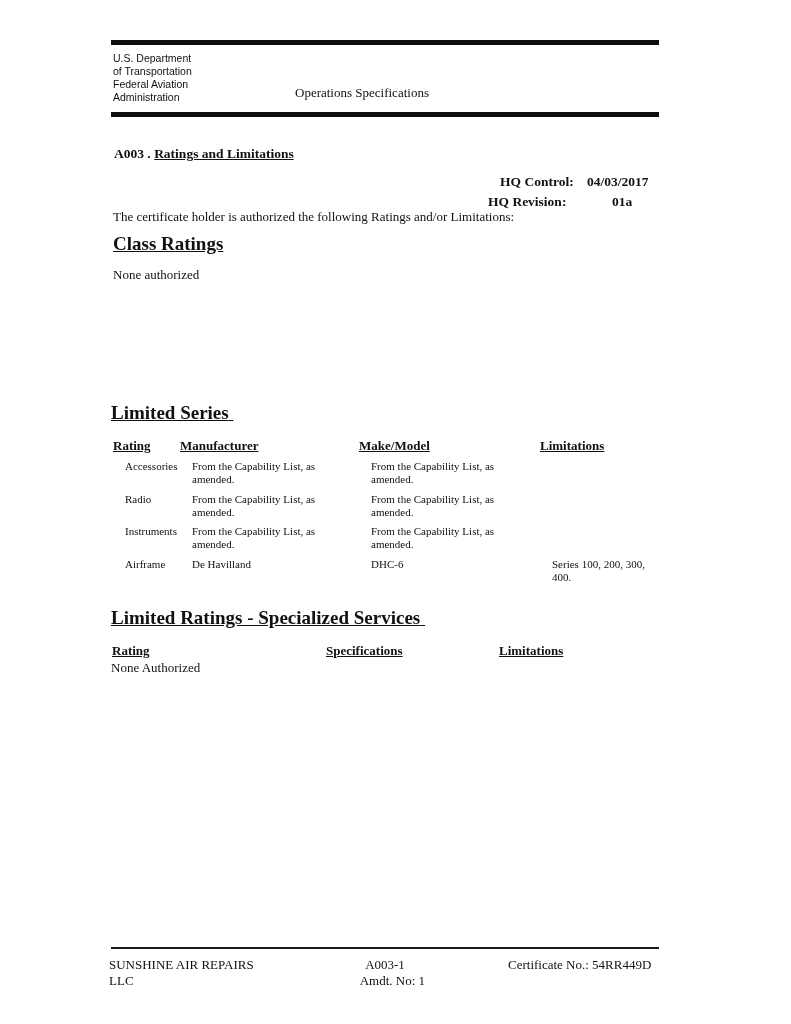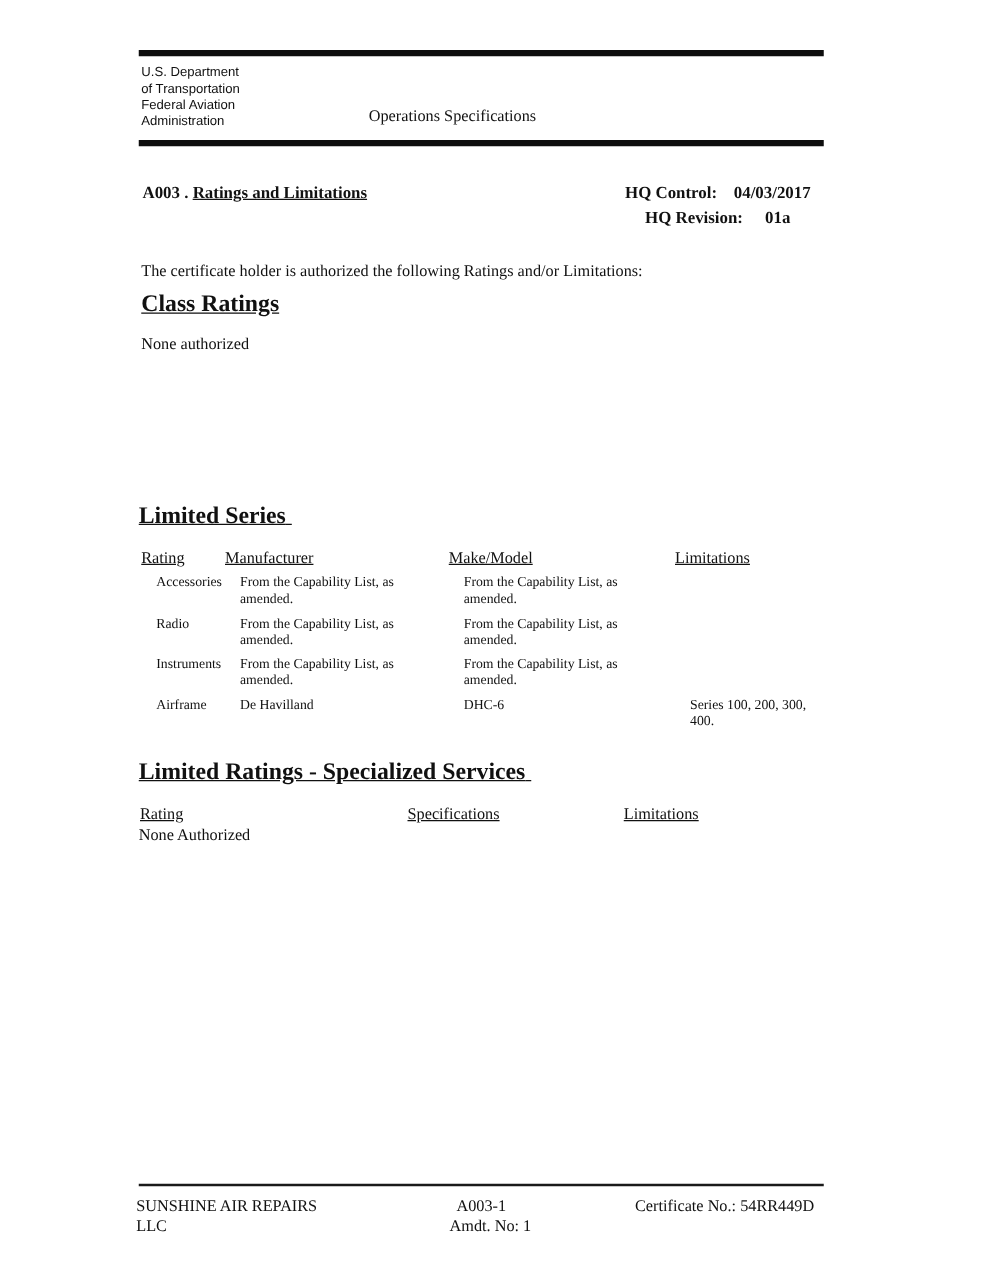--- a/index.html
+++ b/index.html
@@ -4,46 +4,46 @@
 <style>
   html, body { margin: 0; padding: 0; background: #ffffff; }
   body { width: 791px; height: 1024px; position: relative; overflow: hidden; color: #111; font-family: "Liberation Serif", serif; }
   .abs { position: absolute; }
   .rule-thick { position: absolute; left: 111px; width: 548px; height: 5px; background: #0e0e0e; }
   .rule-thin { position: absolute; left: 111px; width: 548px; height: 2px; background: #1a1a1a; }
   .agency { left: 113px; top: 52px; font-family: "Liberation Sans", sans-serif; font-size: 10.5px; line-height: 13px; white-space: pre-line; }
   .doc-title { left: 295px; top: 85px; font-size: 13px; }
   .section-title { left: 114px; top: 146px; font-size: 13.5px; font-weight: bold; }
   .section-title .u { text-decoration: underline; }
-  .hq-label { font-size: 13.5px; font-weight: bold; }
+  .hq-label { font-size: 13.5px; font-weight: bold; margin-top: 28px; }
   .intro { left: 113px; top: 209px; font-size: 13px; }
   .heading { font-size: 19px; font-weight: bold; text-decoration: underline; }
   .small { font-size: 13px; line-height: 13px; }
-  .colhead { font-size: 13px; font-weight: normal; text-decoration: underline; }
+  .colhead { font-size: 13px; font-weight: bold; text-decoration: underline; }
   .cell { position: absolute; font-size: 11px; line-height: 13px; margin-left: 12px; }
   .footer { font-size: 13px; line-height: 16px; }
 </style>
 </head>
 <body>
 
 <div class="rule-thick" style="top:40px;"></div>
 <div class="abs agency">U.S. Department
 of Transportation
 Federal Aviation
 Administration</div>
 <div class="abs doc-title">Operations Specifications</div>
 <div class="rule-thick" style="top:112px;"></div>
 
 <div class="abs section-title">
   <span>A003 .</span>
   <span class="u">Ratings and Limitations</span>
 </div>
 <div class="abs hq-label" style="left:500px; top:146px;">HQ Control:</div>
 <div class="abs hq-label" style="left:587px; top:146px;">04/03/2017</div>
-<div class="abs hq-label" style="left:516px; top:166px;">HQ Revision:</div>
+<div class="abs hq-label" style="left:488px; top:166px;">HQ Revision:</div>
 <div class="abs hq-label" style="left:612px; top:166px;">01a</div>
 
 <div class="abs intro">The certificate holder is authorized the following Ratings and/or Limitations:</div>
 
 <div class="abs heading" style="left:113px; top:233px;">Class Ratings</div>
 <div class="abs small" style="left:113px; top:268px;">None authorized</div>
 
 <div class="abs heading" style="left:111px; top:402px;"><span>Limited Series</span>&nbsp;</div>
 
 <div class="abs colhead" style="left:113px; top:438px;">Rating</div>

